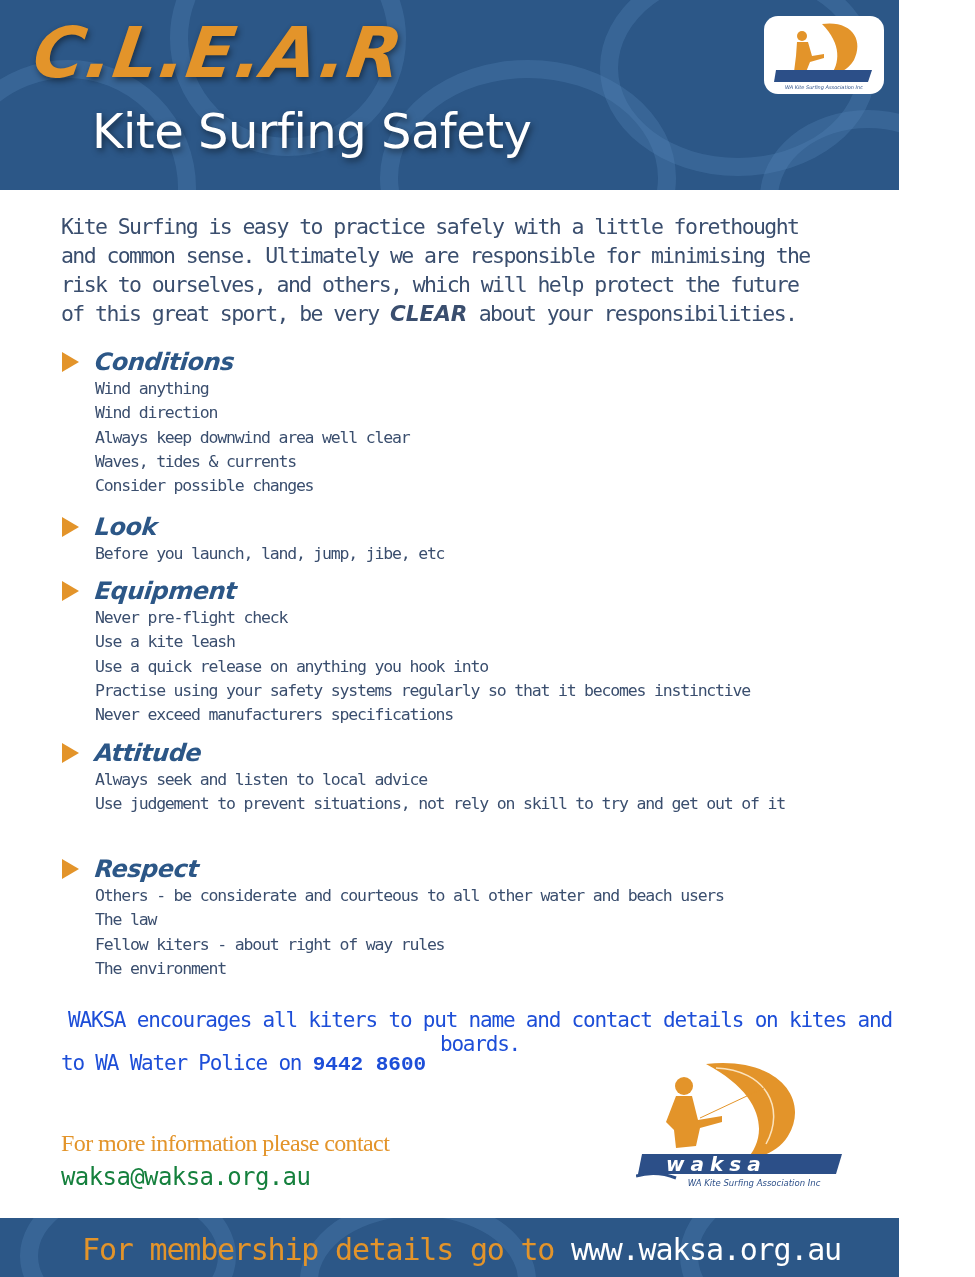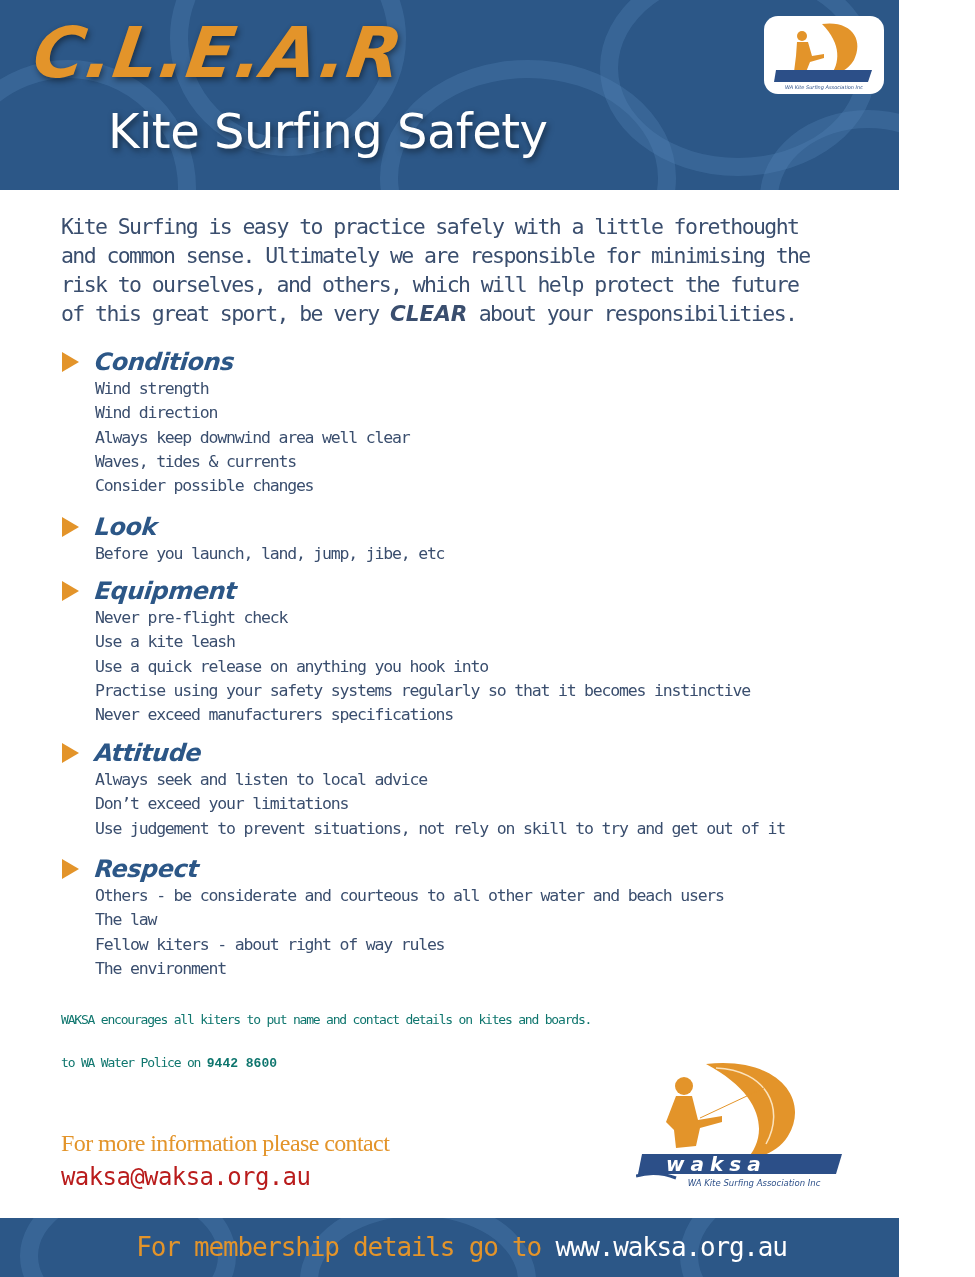--- a/index.html
+++ b/index.html
@@ -1,37 +1,37 @@
 <!DOCTYPE html>
 <html><head>
 <meta charset="utf-8">
 <style>
   html, body { margin: 0; padding: 0; background: #ffffff; }
   body { width: 975px; height: 1277px; position: relative; overflow: hidden; font-family: "DejaVu Sans", sans-serif; color: #3a4e6e; }
   .page { position: absolute; left: 0; top: 0; width: 899px; height: 1277px; background: #fff; }
   .header { position: absolute; left: 0; top: 0; width: 899px; height: 190px; background: #2c5787; overflow: hidden; }
   .swirl { position: absolute; border-radius: 50%; border: 18px solid rgba(90,140,190,0.28); }
   .clear-title { position: absolute; left: 34px; top: 12px; font-family: "DejaVu Sans", sans-serif; font-weight: bold; font-style: italic; font-size: 70px; color: #e3942a; letter-spacing: 1px; transform: skewX(-8deg); text-shadow: 2px 3px 6px rgba(0,0,0,0.45); }
-  .sub-title { position: absolute; left: 108px; top: 103px; font-family: "DejaVu Sans", sans-serif; font-size: 48px; color: #ffffff; text-shadow: 2px 3px 6px rgba(0,0,0,0.5); letter-spacing: -0.5px; }
+  .sub-title { position: absolute; left: 92px; top: 103px; font-family: "DejaVu Sans", sans-serif; font-size: 48px; color: #ffffff; text-shadow: 2px 3px 6px rgba(0,0,0,0.5); letter-spacing: -0.5px; }
   .logo-box { position: absolute; left: 764px; top: 16px; width: 120px; height: 78px; background: #fff; border-radius: 14px; }
   .intro { position: absolute; left: 61px; top: 212px; width: 760px; font-family: "DejaVu Sans Mono", monospace; font-size: 21.5px; line-height: 29px; color: #3a4e6e; letter-spacing: -1.6px; }
   .intro b { font-family: "DejaVu Sans", sans-serif; font-style: italic; letter-spacing: 0; }
   .section { position: absolute; left: 62px; }
   .sec-head { display: flex; align-items: center; height: 30px; }
   .arrow { width: 0; height: 0; border-top: 10px solid transparent; border-bottom: 10px solid transparent; border-left: 17px solid #e3942a; margin-right: 16px; }
   .sec-title { font-family: "DejaVu Sans", sans-serif; font-weight: bold; font-style: italic; font-size: 24px; color: #2c5787; transform: skewX(-6deg); letter-spacing: -0.5px; }
   .items { margin: 0; padding: 0 0 0 33px; list-style: none; }
   .items li { font-family: "DejaVu Sans Mono", monospace; font-size: 16.5px; line-height: 24.3px; color: #3a4e6e; letter-spacing: -1.2px; }
-  .note { position: absolute; left: 61px; font-family: "DejaVu Sans Mono", monospace; font-size: 13px; line-height: 24px; color: #0f766e; letter-spacing: -1.2px; }
+  .note { position: absolute; left: 61px; font-family: "DejaVu Sans Mono", monospace; font-size: 21px; line-height: 24px; color: #1d4ed8; letter-spacing: -1.2px; text-align: center; }
   .note b { font-family: Liberation Mono, monospace; letter-spacing: 0; }
   .contact-label { position: absolute; left: 61px; top: 1130px; font-family: Liberation Serif, serif; font-size: 24px; color: #e3942a; letter-spacing: -0.6px; }
-  .contact-email { position: absolute; left: 61px; top: 1163px; font-family: "DejaVu Sans Mono", monospace; font-size: 24px; color: #b91c1c; letter-spacing: -0.6px; }
+  .contact-email { position: absolute; left: 61px; top: 1163px; font-family: "DejaVu Sans Mono", monospace; font-size: 24px; color: #15803d; letter-spacing: -0.6px; }
   .logo-big { position: absolute; left: 636px; top: 1058px; width: 212px; height: 132px; }
   .footer { position: absolute; left: 0; top: 1218px; width: 899px; height: 59px; background: #2c5787; overflow: hidden; }
-  .footer-text { position: absolute; left: 0; width: 923px; top: 14px; text-align: center; font-family: "DejaVu Sans Mono", monospace; font-size: 26px; letter-spacing: -1.2px; }
+  .footer-text { position: absolute; left: 0; width: 923px; top: 14px; text-align: center; font-family: "DejaVu Sans Mono", monospace; font-size: 30px; letter-spacing: -1.2px; }
   .footer-text .lbl { color: #e3942a; }
   .footer-text .url { color: #ffffff; }
 </style>
 </head>
 <body>
 
 <div class="page">
 
   <div class="header">
     <div class="swirl" style="left:-60px;top:60px;width:220px;height:220px;"></div>
@@ -57,21 +57,21 @@
   <div class="intro">
     <span>Kite Surfing is easy to practice safely with a little forethought and common sense. Ultimately we are responsible for minimising the risk to ourselves, and others, which will help protect the future of this great sport, be very </span><b>CLEAR</b><span> about your responsibilities.</span>
   </div>
 
   <div class="section" style="top:347px;">
     <div class="sec-head">
         <span class="arrow"></span>
         <span class="sec-title">Conditions</span>
       </div>
     <ul class="items">
-      <li>Wind strength</li>
+      <li>Wind anything</li>
       <li>Wind direction</li>
       <li>Always keep downwind area well clear</li>
       <li>Waves, tides &amp; currents</li>
       <li>Consider possible changes</li>
     </ul>
   </div>
 
   <div class="section" style="top:512px;">
     <div class="sec-head">
         <span class="arrow"></span>
@@ -96,21 +96,20 @@
     </ul>
   </div>
 
   <div class="section" style="top:738px;">
     <div class="sec-head">
         <span class="arrow"></span>
         <span class="sec-title">Attitude</span>
       </div>
     <ul class="items">
       <li>Always seek and listen to local advice</li>
-      <li>Don’t exceed your limitations</li>
       <li>Use judgement to prevent situations, not rely on skill to try and get out of it</li>
     </ul>
   </div>
 
   <div class="section" style="top:854px;">
     <div class="sec-head">
         <span class="arrow"></span>
         <span class="sec-title">Respect</span>
       </div>
     <ul class="items">

